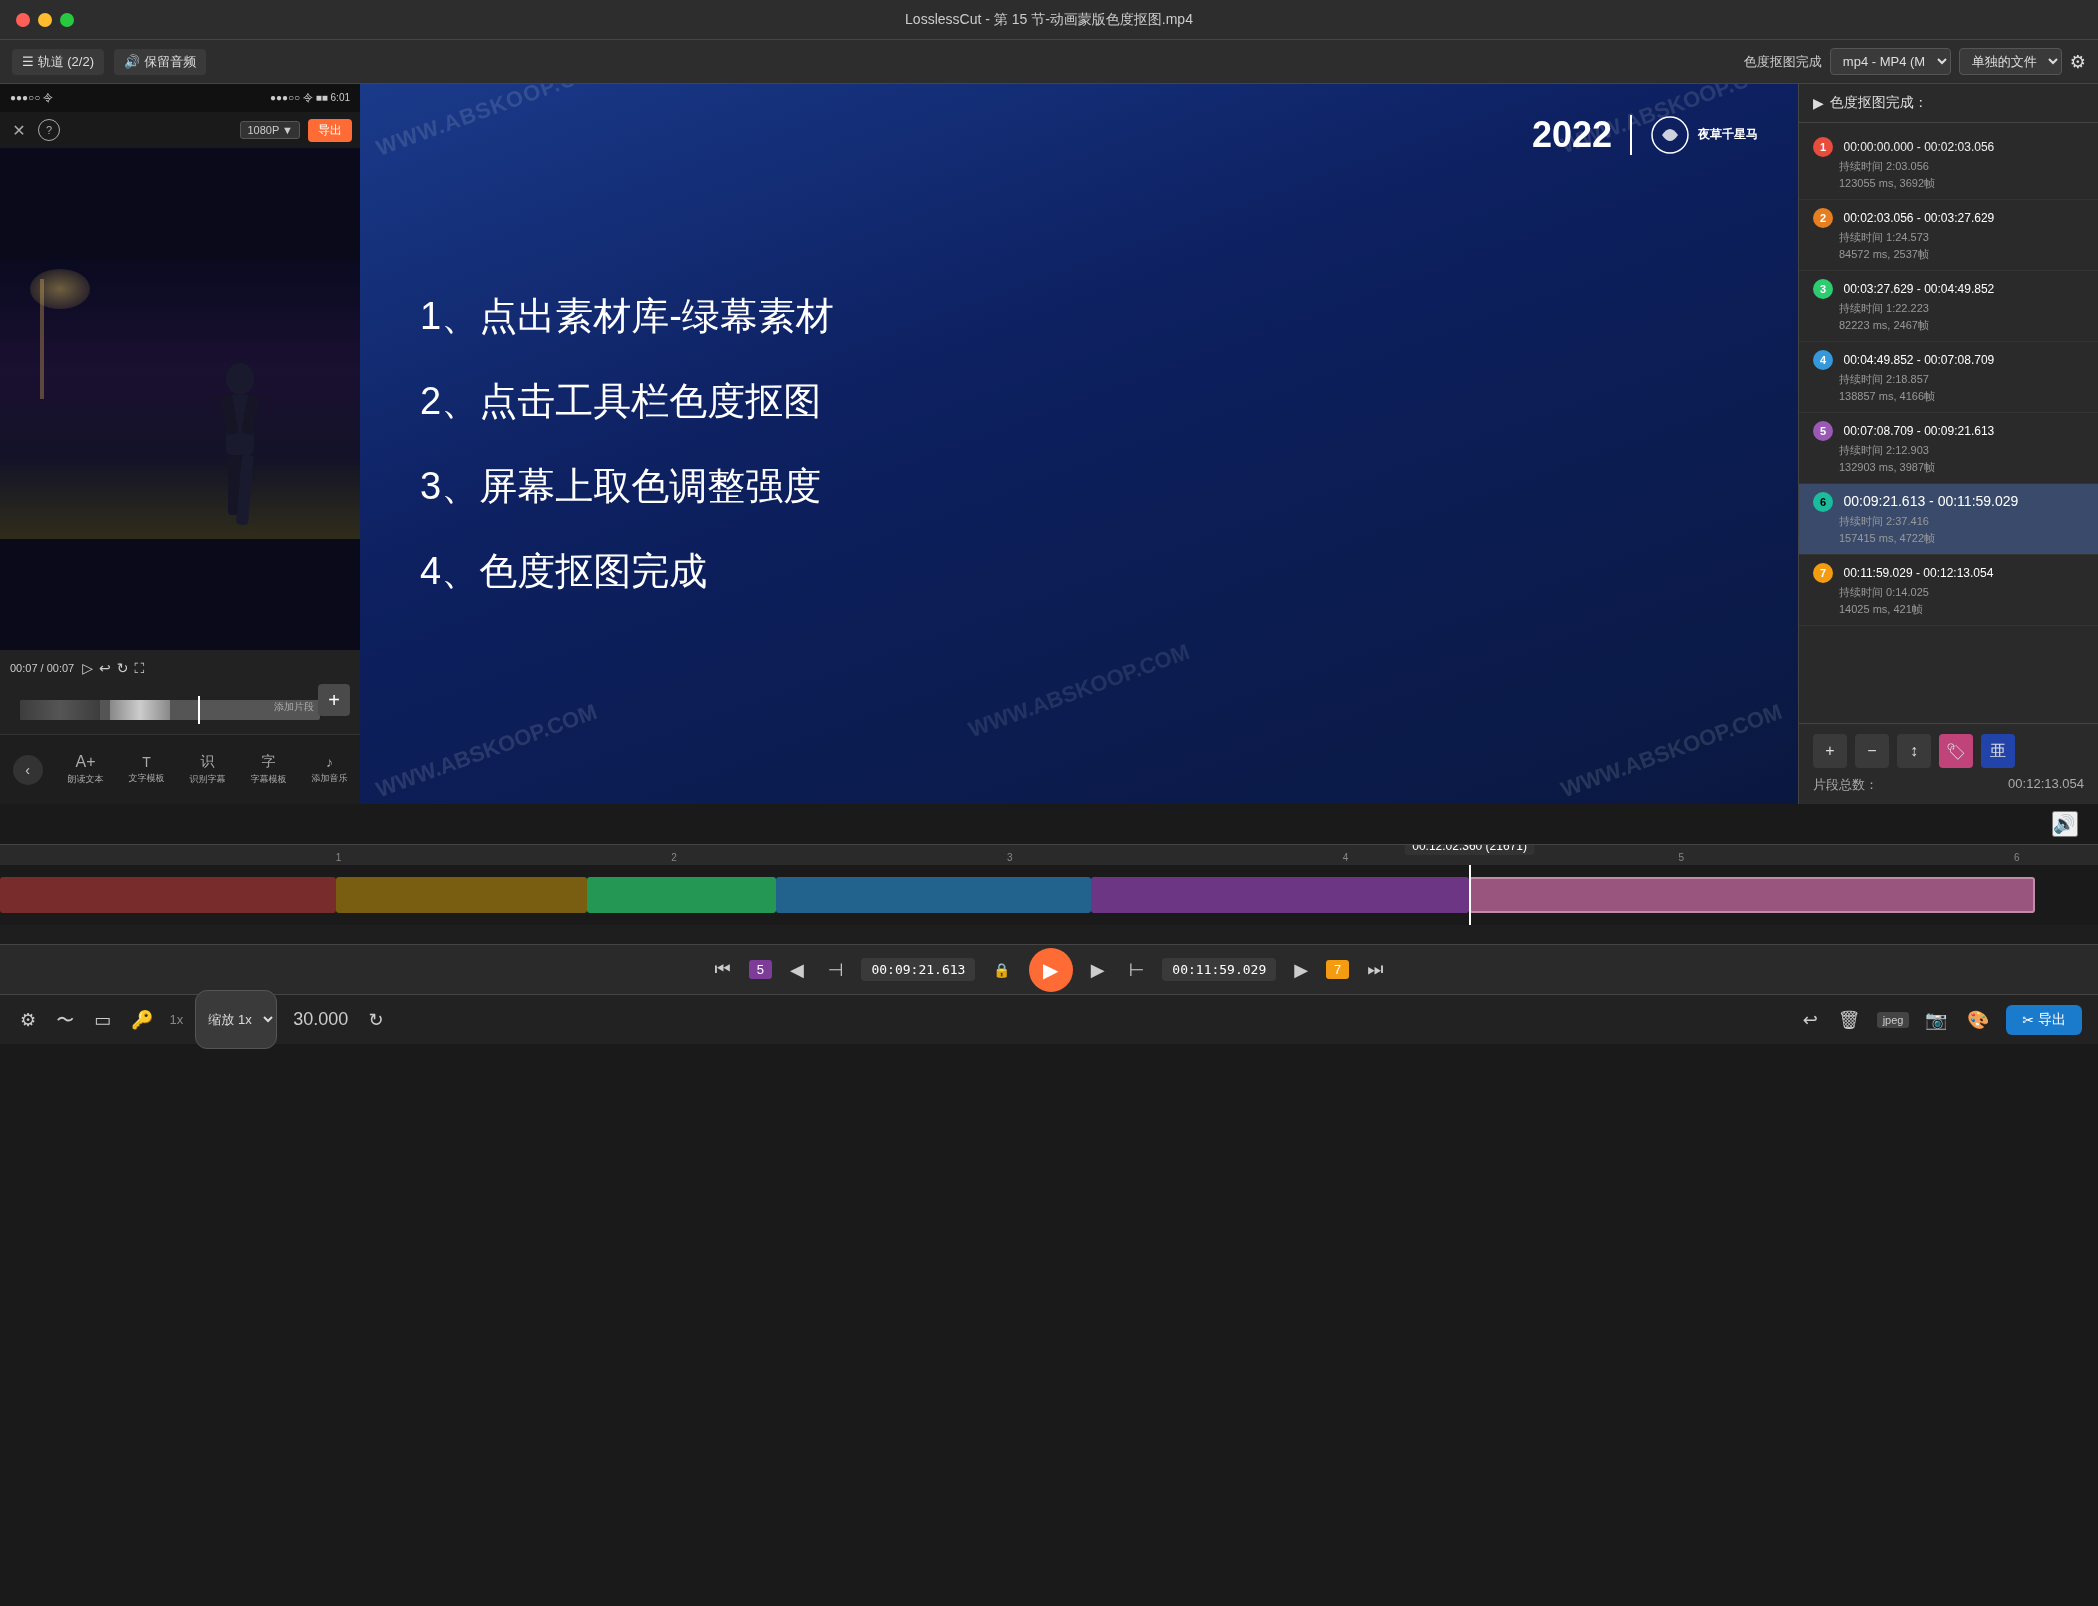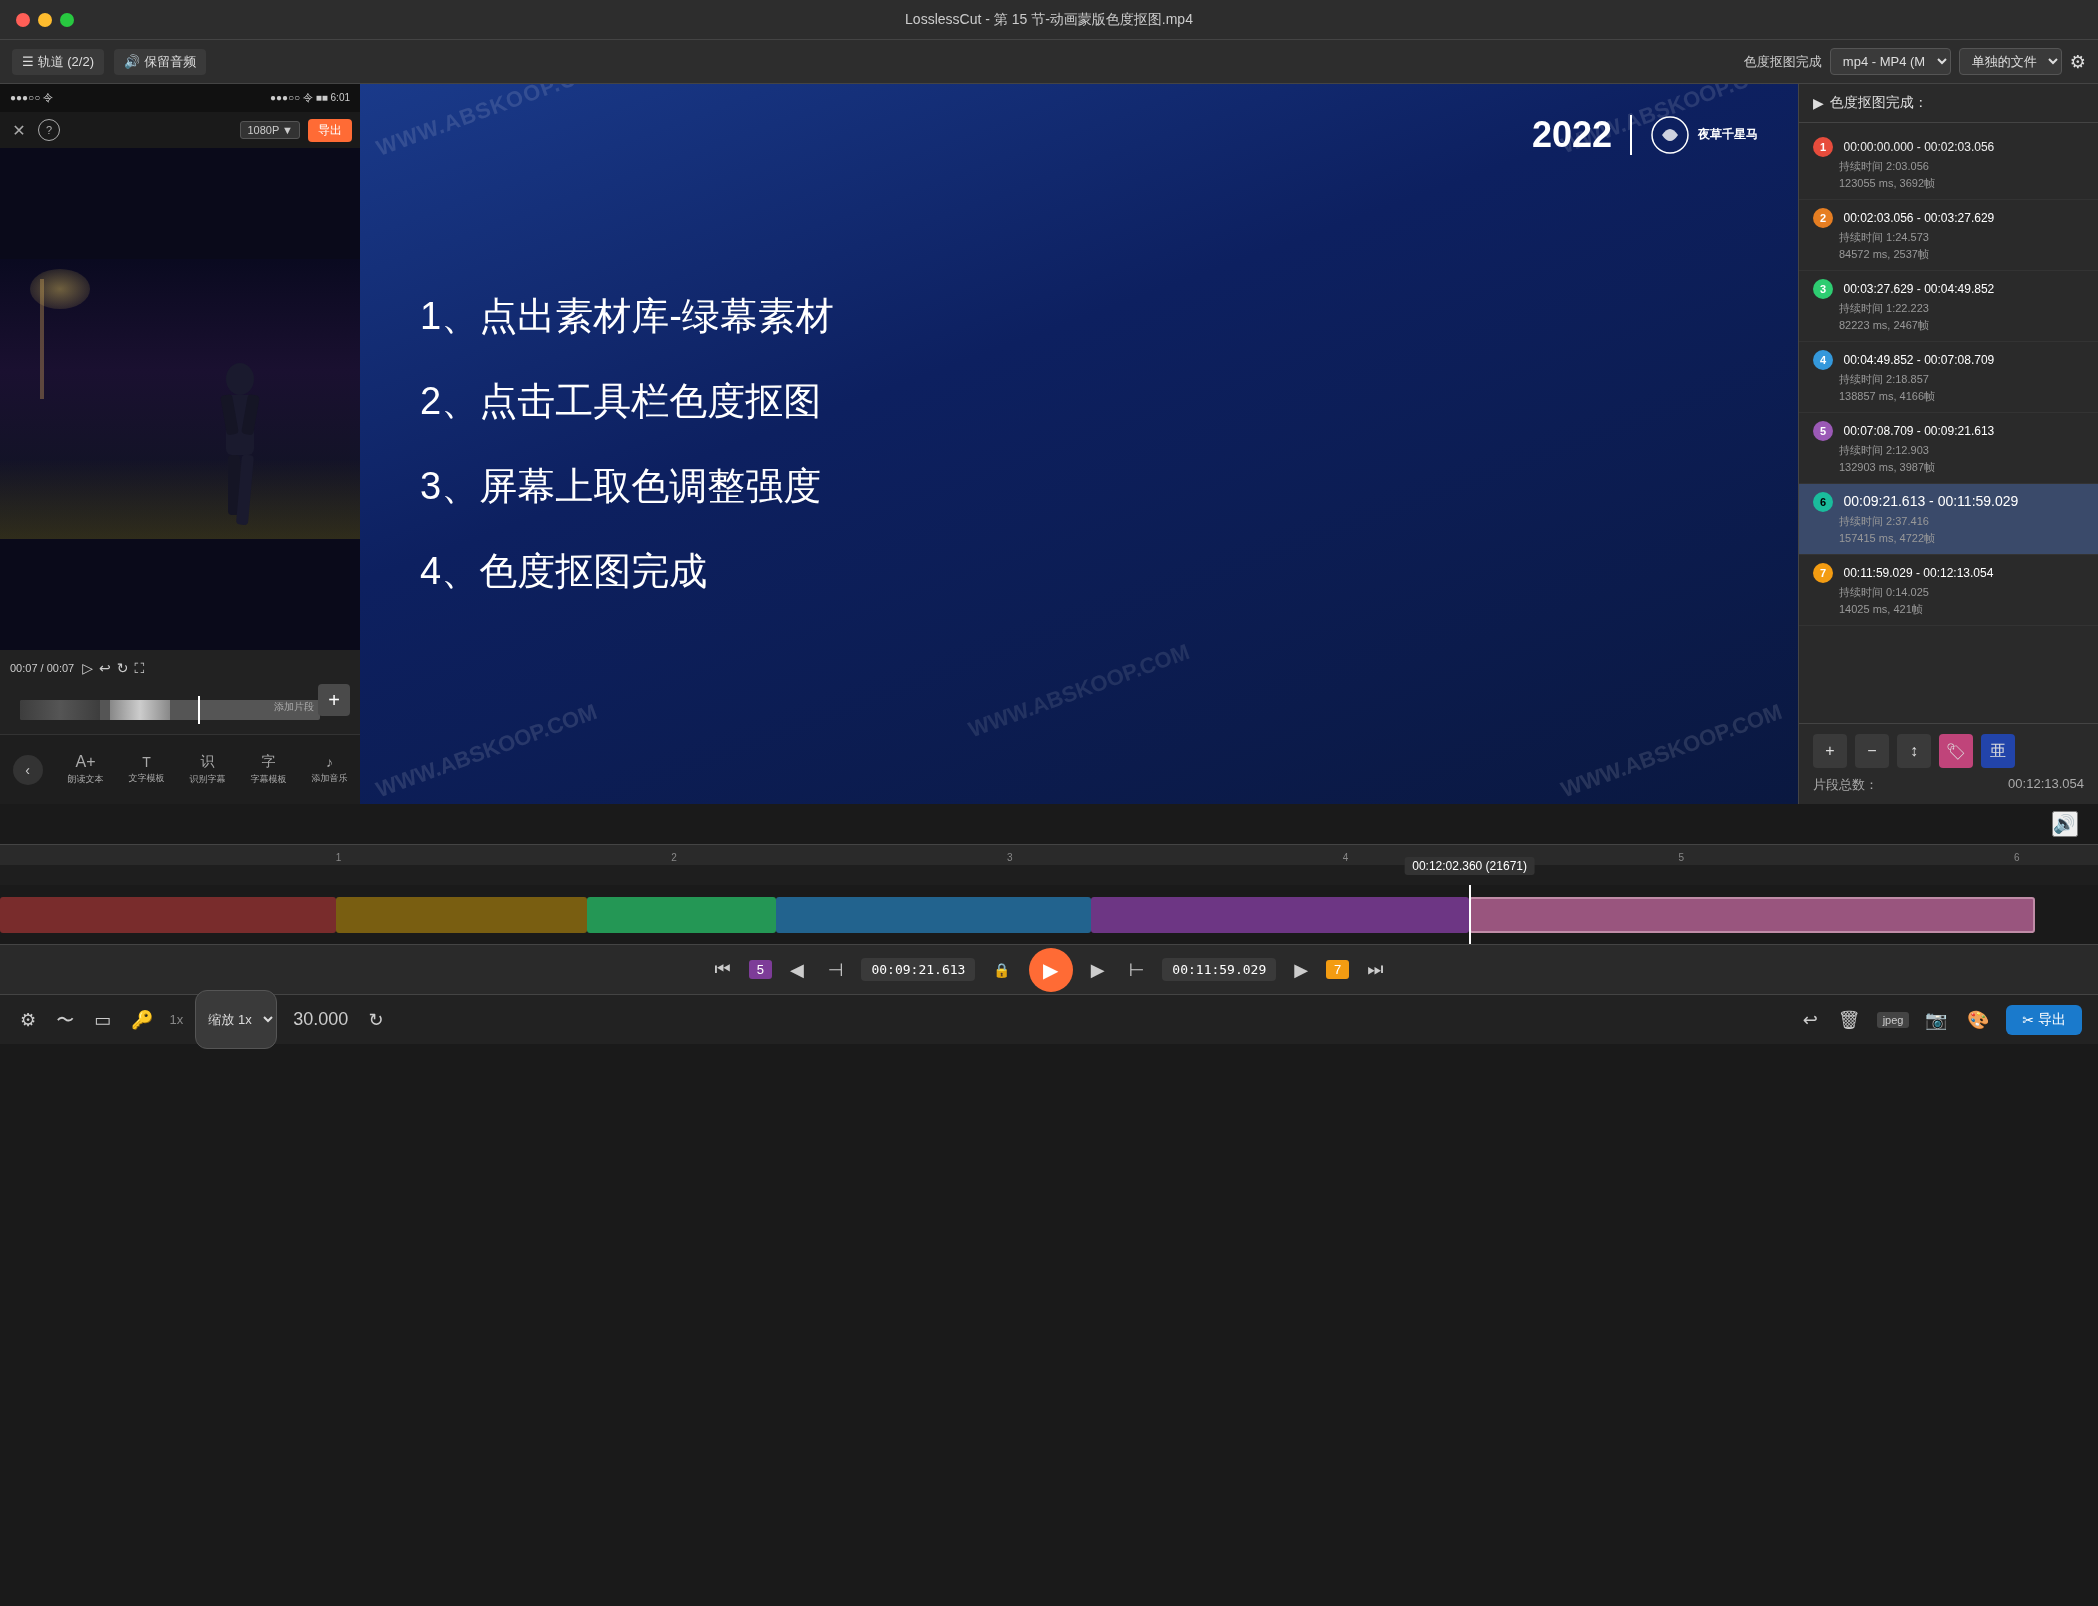--- a/index.html
+++ b/index.html
@@ -877,21 +877,21 @@
 
   <div class="timeline-ruler">
     <span class="timeline-marker" style="left:16%;">1</span>
     <span class="timeline-marker" style="left:32%;">2</span>
     <span class="timeline-marker" style="left:48%;">3</span>
     <span class="timeline-marker" style="left:64%;">4</span>
     <span class="timeline-marker" style="left:80%;">5</span>
     <span class="timeline-marker" style="left:96%;">6</span>
   </div>
 
-  <div class="timeline-tracks" style="position:relative;height:60px;background:#1a1a1a;margin-top:20px;">
+  <div class="timeline-tracks" style="position:relative;height:60px;background:#1a1a1a;">
 
     <div class="timeline-track-segment" style="left:0%;width:16%;background:#8b3030;top:12px;height:36px;"></div>
     <div class="timeline-track-segment" style="left:16%;width:12%;background:#8b6b10;top:12px;height:36px;"></div>
     <div class="timeline-track-segment" style="left:28%;width:9%;background:#27ae60;top:12px;height:36px;"></div>
     <div class="timeline-track-segment" style="left:37%;width:15%;background:#2471a3;top:12px;height:36px;"></div>
     <div class="timeline-track-segment" style="left:52%;width:18%;background:#7d3c98;top:12px;height:36px;"></div>
     <div class="timeline-track-segment" style="left:70%;width:27%;background:#b06090;top:12px;height:36px;border:2px solid #dda0c0;"></div>
 
     <div style="position:absolute;left:70%;top:0;width:2px;height:100%;background:white;z-index:10;">
       <div class="timeline-tooltip">00:12:02.360 (21671)</div>

